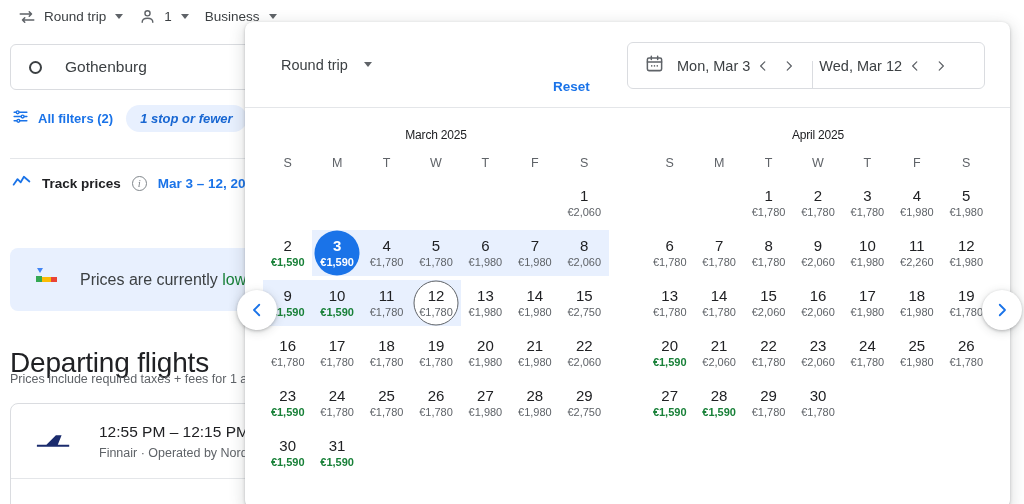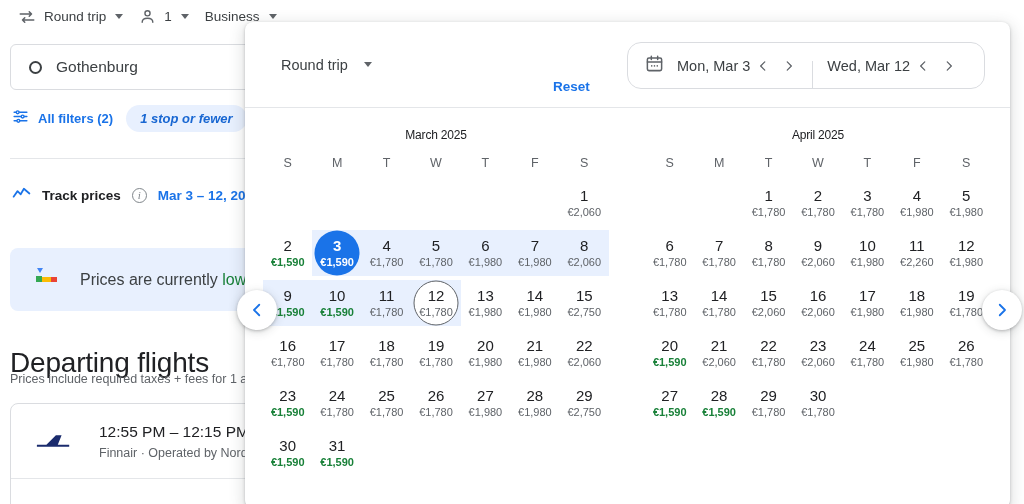--- a/index.html
+++ b/index.html
@@ -23,42 +23,42 @@
   .caret {
     width: 0; height: 0; border-left: 4.5px solid transparent; border-right: 4.5px solid transparent;
     border-top: 5px solid #5f6368; margin-left: 9px; margin-right: 16px;
   }
   .icon-swap { width: 18px; height: 18px; display:block; }
   .icon-person { width: 17px; height: 17px; display:block; }
 
   .origin-box {
     position: absolute; left: 10px; top: 44px; width: 430px; height: 46px;
     border: 1px solid #dadce0; border-radius: 6px; background: #fff;
-    display: flex; align-items: center; padding-left: 18px; gap: 14px;
+    display: flex; align-items: center; padding-left: 18px; gap: 23px;
   }
   .circ-icon {
     width: 13px; height: 13px; border: 2.2px solid #3c4043; border-radius: 50%;
   }
   .origin-text { font-size: 15.5px; color: #3c4043; }
 
   .filter-row {
     position: absolute; left: 12px; top: 104px; height: 28px;
     display: flex; align-items: center; gap: 13px;
   }
   .allf { display: flex; align-items: center; gap: 9px; color: #1a73e8; font-size: 13px; font-weight: 600; }
   .chip {
     background: #e8f0fe; color: #1967d2; font-size: 13px; font-weight: 600;
     border-radius: 14px; padding: 6px 14px; white-space: nowrap; font-style: italic;
   }
   .divider-h {
     position: absolute; left: 10px; top: 158px; width: 700px; height: 1px; background: #e4e6e9;
   }
 
   .track-row {
-    position: absolute; left: 12px; top: 180px; height: 30px;
+    position: absolute; left: 12px; top: 168px; height: 30px;
     display: flex; align-items: center; gap: 11px; font-size: 13.5px; color: #3c4043;
   }
   .track-label { font-weight: 600; color:#202124; }
   .info-circ {
     width: 15px; height: 15px; border: 1.3px solid #80868b; border-radius: 50%;
     color: #80868b; font-size: 11px; line-height: 13px; text-align: center; font-style: italic;
     font-family: "Liberation Serif", serif;
   }
   .track-dates { color: #1a73e8; font-weight: 600; white-space: nowrap; }
 
@@ -102,34 +102,34 @@
   }
   .trip-select {
     display: flex; align-items: center; margin-left: 36px; color: #3c4043; font-size: 14.5px;
   }
   .trip-select .caret { margin-left: 16px; margin-right: 0; border-top-color:#5f6368; }
   .reset-btn {
     position: absolute; left: 308px; color: #1a73e8; font-size: 13.5px; font-weight: 600; margin-top: 44px;
   }
   .date-box {
     position: absolute; right: 25px; top: 20px; width: 358px; height: 47px;
-    border: 1px solid #dadce0; border-radius: 14px;
+    border: 1px solid #dadce0; border-radius: 6px;
     display: flex; align-items: flex-end;
   }
   .dseg { display: flex; align-items: center; height: 100%; }
   .dseg.first { padding-left: 17px; }
   .cal-ico { width: 19px; height: 19px; margin-right: 13px; }
   .dtext { font-size: 14.5px; color: #3c4043; white-space: nowrap; }
   .arrow-btn {
     width: 26px; height: 26px; display: flex; align-items: center; justify-content: center;
     color: #5f6368; font-size: 16px;
   }
   .dseg.first .arrow-btn:first-of-type { margin-left: 16px; }
   .vline { width: 1px; height: 27px; background: #dadce0; margin: 0 6px 0 10px; }
-  .dseg.second .dtext { margin-left: 8px; }
+  .dseg.second .dtext { }
   .dseg.second .arrow-btn:first-of-type { margin-left: 12px; }
 
   .months { display: flex; padding-top: 10px; }
   .month { width: 382px; padding: 0 18px; }
   .month-title {
     text-align: center; font-size: 12px; color: #202124; margin-top: 10px; margin-bottom: 14px;
     letter-spacing: -0.2px;
   }
   .dow-row { display: grid; grid-template-columns: repeat(7, 1fr); margin-bottom: 8px; }
   .dow { text-align: center; font-size: 12.5px; color: #5f6368; }

